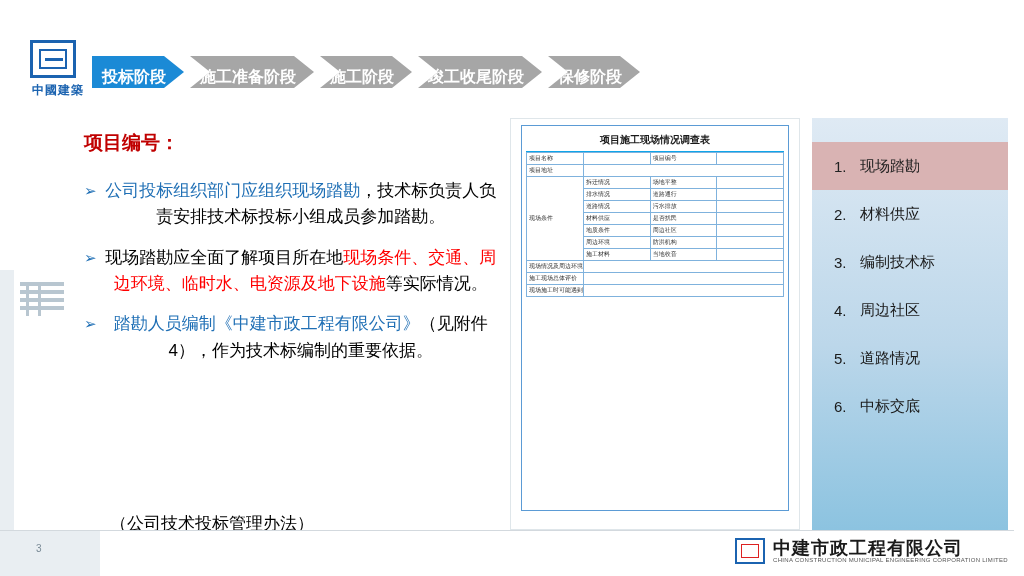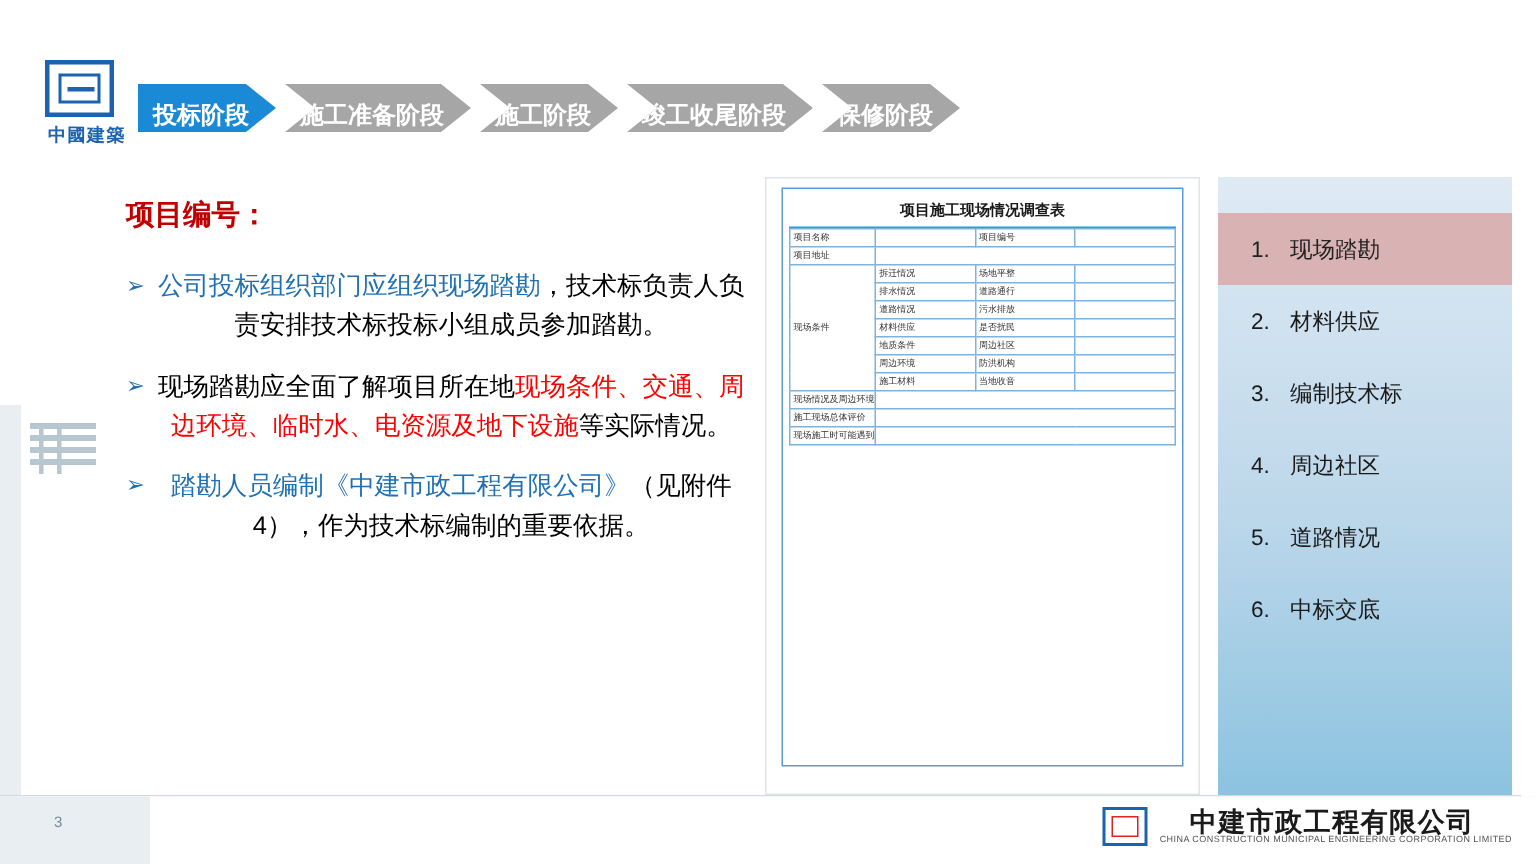--- a/index.html
+++ b/index.html
@@ -310,21 +310,20 @@
     position: absolute;
     left: 4px; top: 4px; right: 4px; bottom: 4px;
     border: 1px solid #d22;
   }
   .fl-cn {
     font-size: 18px;
     font-weight: bold;
     color: #1a1a1a;
     line-height: 1.05;
     letter-spacing: 1px;
-    margin-left: 20px;
   }
   .fl-en {
     font-size: 6px;
     color: #555;
     letter-spacing: 0.3px;
   }
   .right-edge {
     position: absolute;
     right: 0; top: 0;
     width: 10px; height: 531px;
@@ -392,20 +391,21 @@
 
     <div class="bullet">
       <span class="arrow">➢</span>
       <span class="btext">
         <span class="blue">踏勘人员编制《中建市政工程有限公司》</span><span class="black">（见附件4），作为技术标编制的重要依据。</span>
       </span>
     </div>
 
   </div>
 
+  <div class="footnote">（公司技术投标管理办法）</div>
 
   <div class="form-wrap">
     <div class="form-box">
       <div class="form-title">项目施工现场情况调查表</div>
       <table class="form-tbl">
         <tbody>
             <tr>
           <td class="c1">项目名称</td>
           <td class="c2"></td>
           <td class="c3">项目编号</td>

